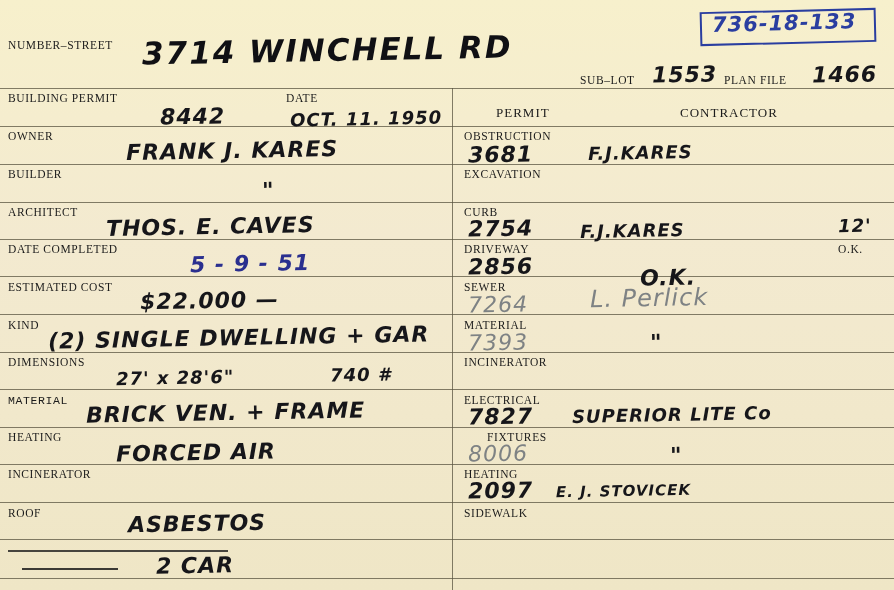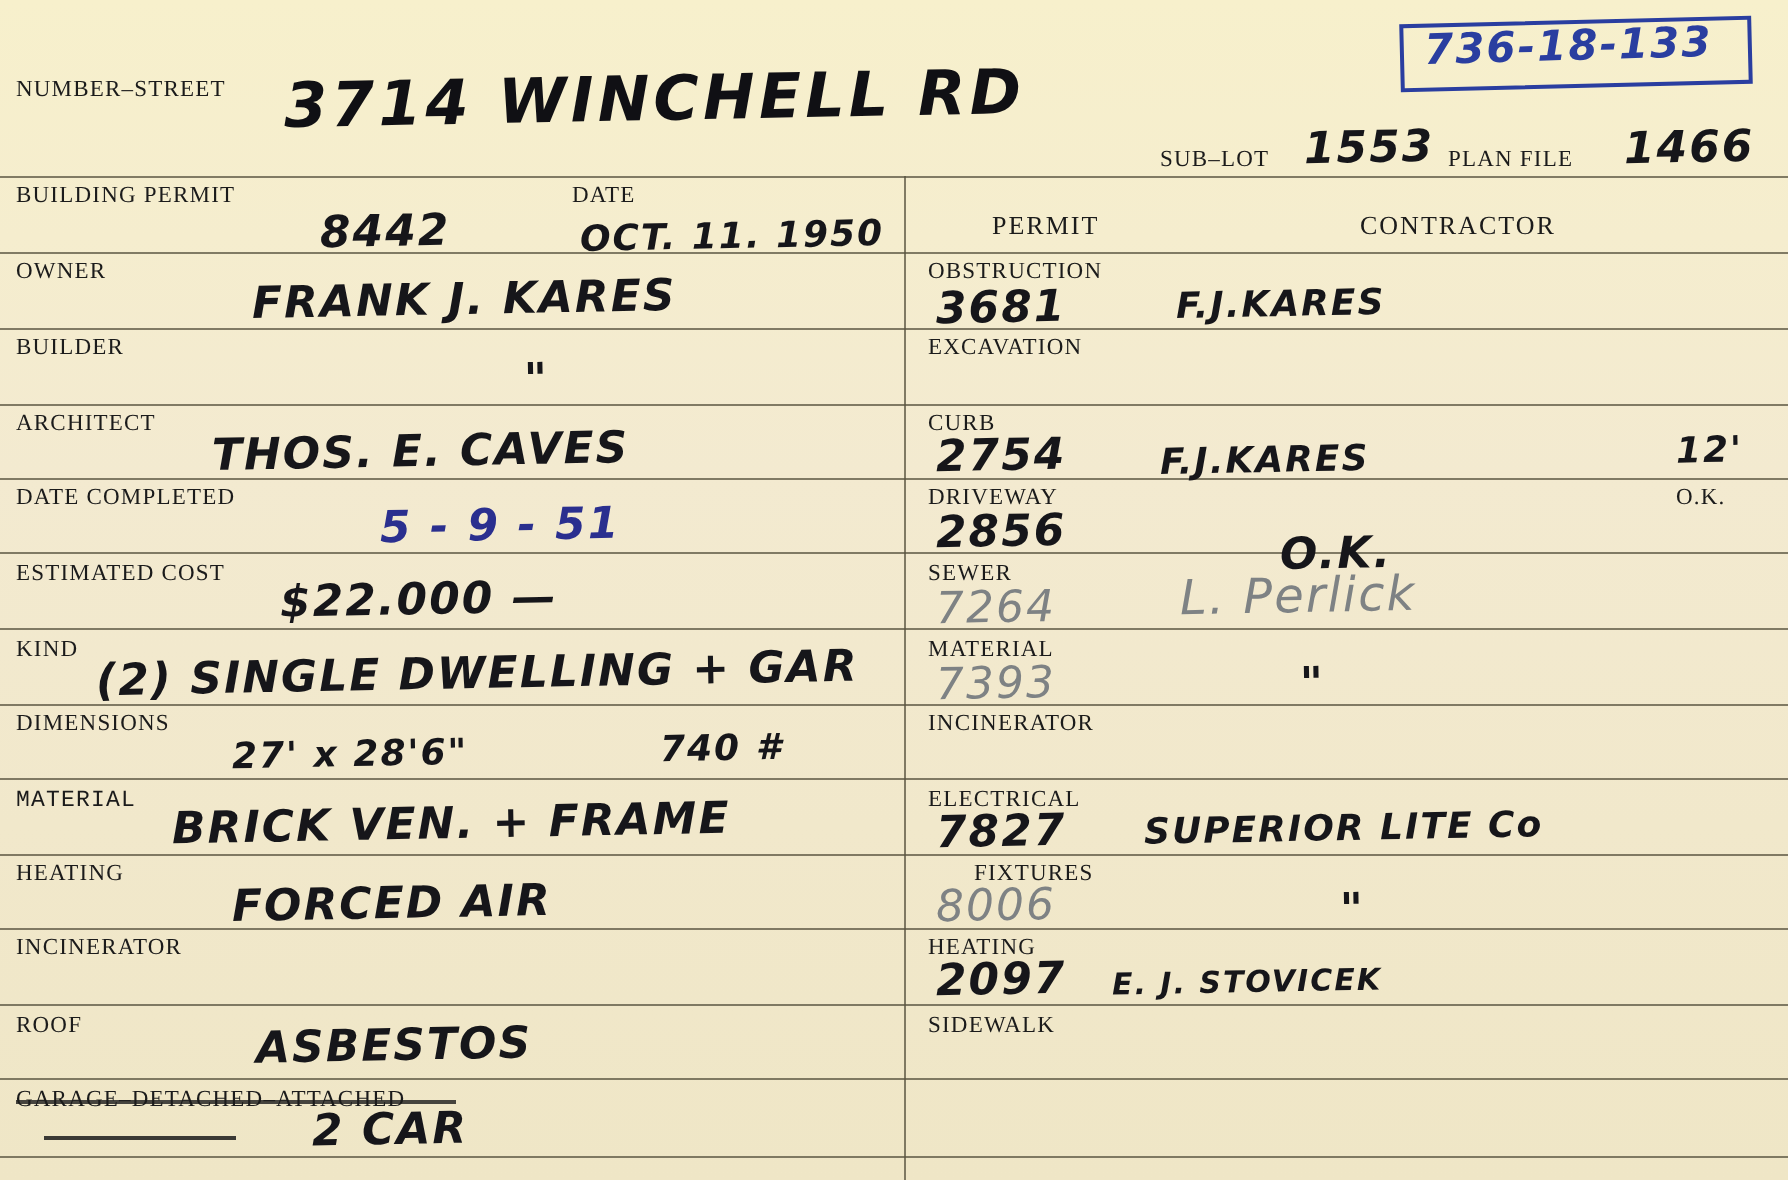--- a/index.html
+++ b/index.html
@@ -101,21 +101,20 @@
   <div class="lbl" style="top:168px;left:8px;">BUILDER</div>
   <div class="lbl" style="top:206px;left:8px;">ARCHITECT</div>
   <div class="lbl" style="top:243px;left:8px;text-align:center;">DATE COMPLETED</div>
   <div class="lbl" style="top:281px;left:8px;">ESTIMATED COST</div>
   <div class="lbl" style="top:319px;left:8px;">KIND</div>
   <div class="lbl" style="top:356px;left:8px;">DIMENSIONS</div>
   <div class="lbl" style="top:394px;left:8px;font-family:Liberation Mono, monospace;">MATERIAL</div>
   <div class="lbl" style="top:431px;left:8px;">HEATING</div>
   <div class="lbl" style="top:468px;left:8px;">INCINERATOR</div>
   <div class="lbl" style="top:507px;left:8px;">ROOF</div>
-  <div class="lbl" style="top:544px;left:8px;">GARAGE–DETACHED–ATTACHED</div>
   <div class="strike" style="top:550px;left:8px;width:220px;"></div>
 
   <div class="hw med" style="top:104px;left:160px;">8442</div>
   <div class="hw sm" style="top:108px;left:290px;">OCT. 11. 1950</div>
   <div class="hw med" style="top:138px;left:126px;">FRANK J. KARES</div>
   <div class="hw med" style="top:178px;left:262px;">"</div>
   <div class="hw med" style="top:214px;left:106px;">THOS. E. CAVES</div>
   <div class="hw med blue" style="top:251px;left:190px;">5 - 9 - 51</div>
   <div class="hw med" style="top:288px;left:140px;">$22.000 —</div>
   <div class="hw med" style="top:325px;left:48px;">(2) SINGLE DWELLING + GAR</div>

